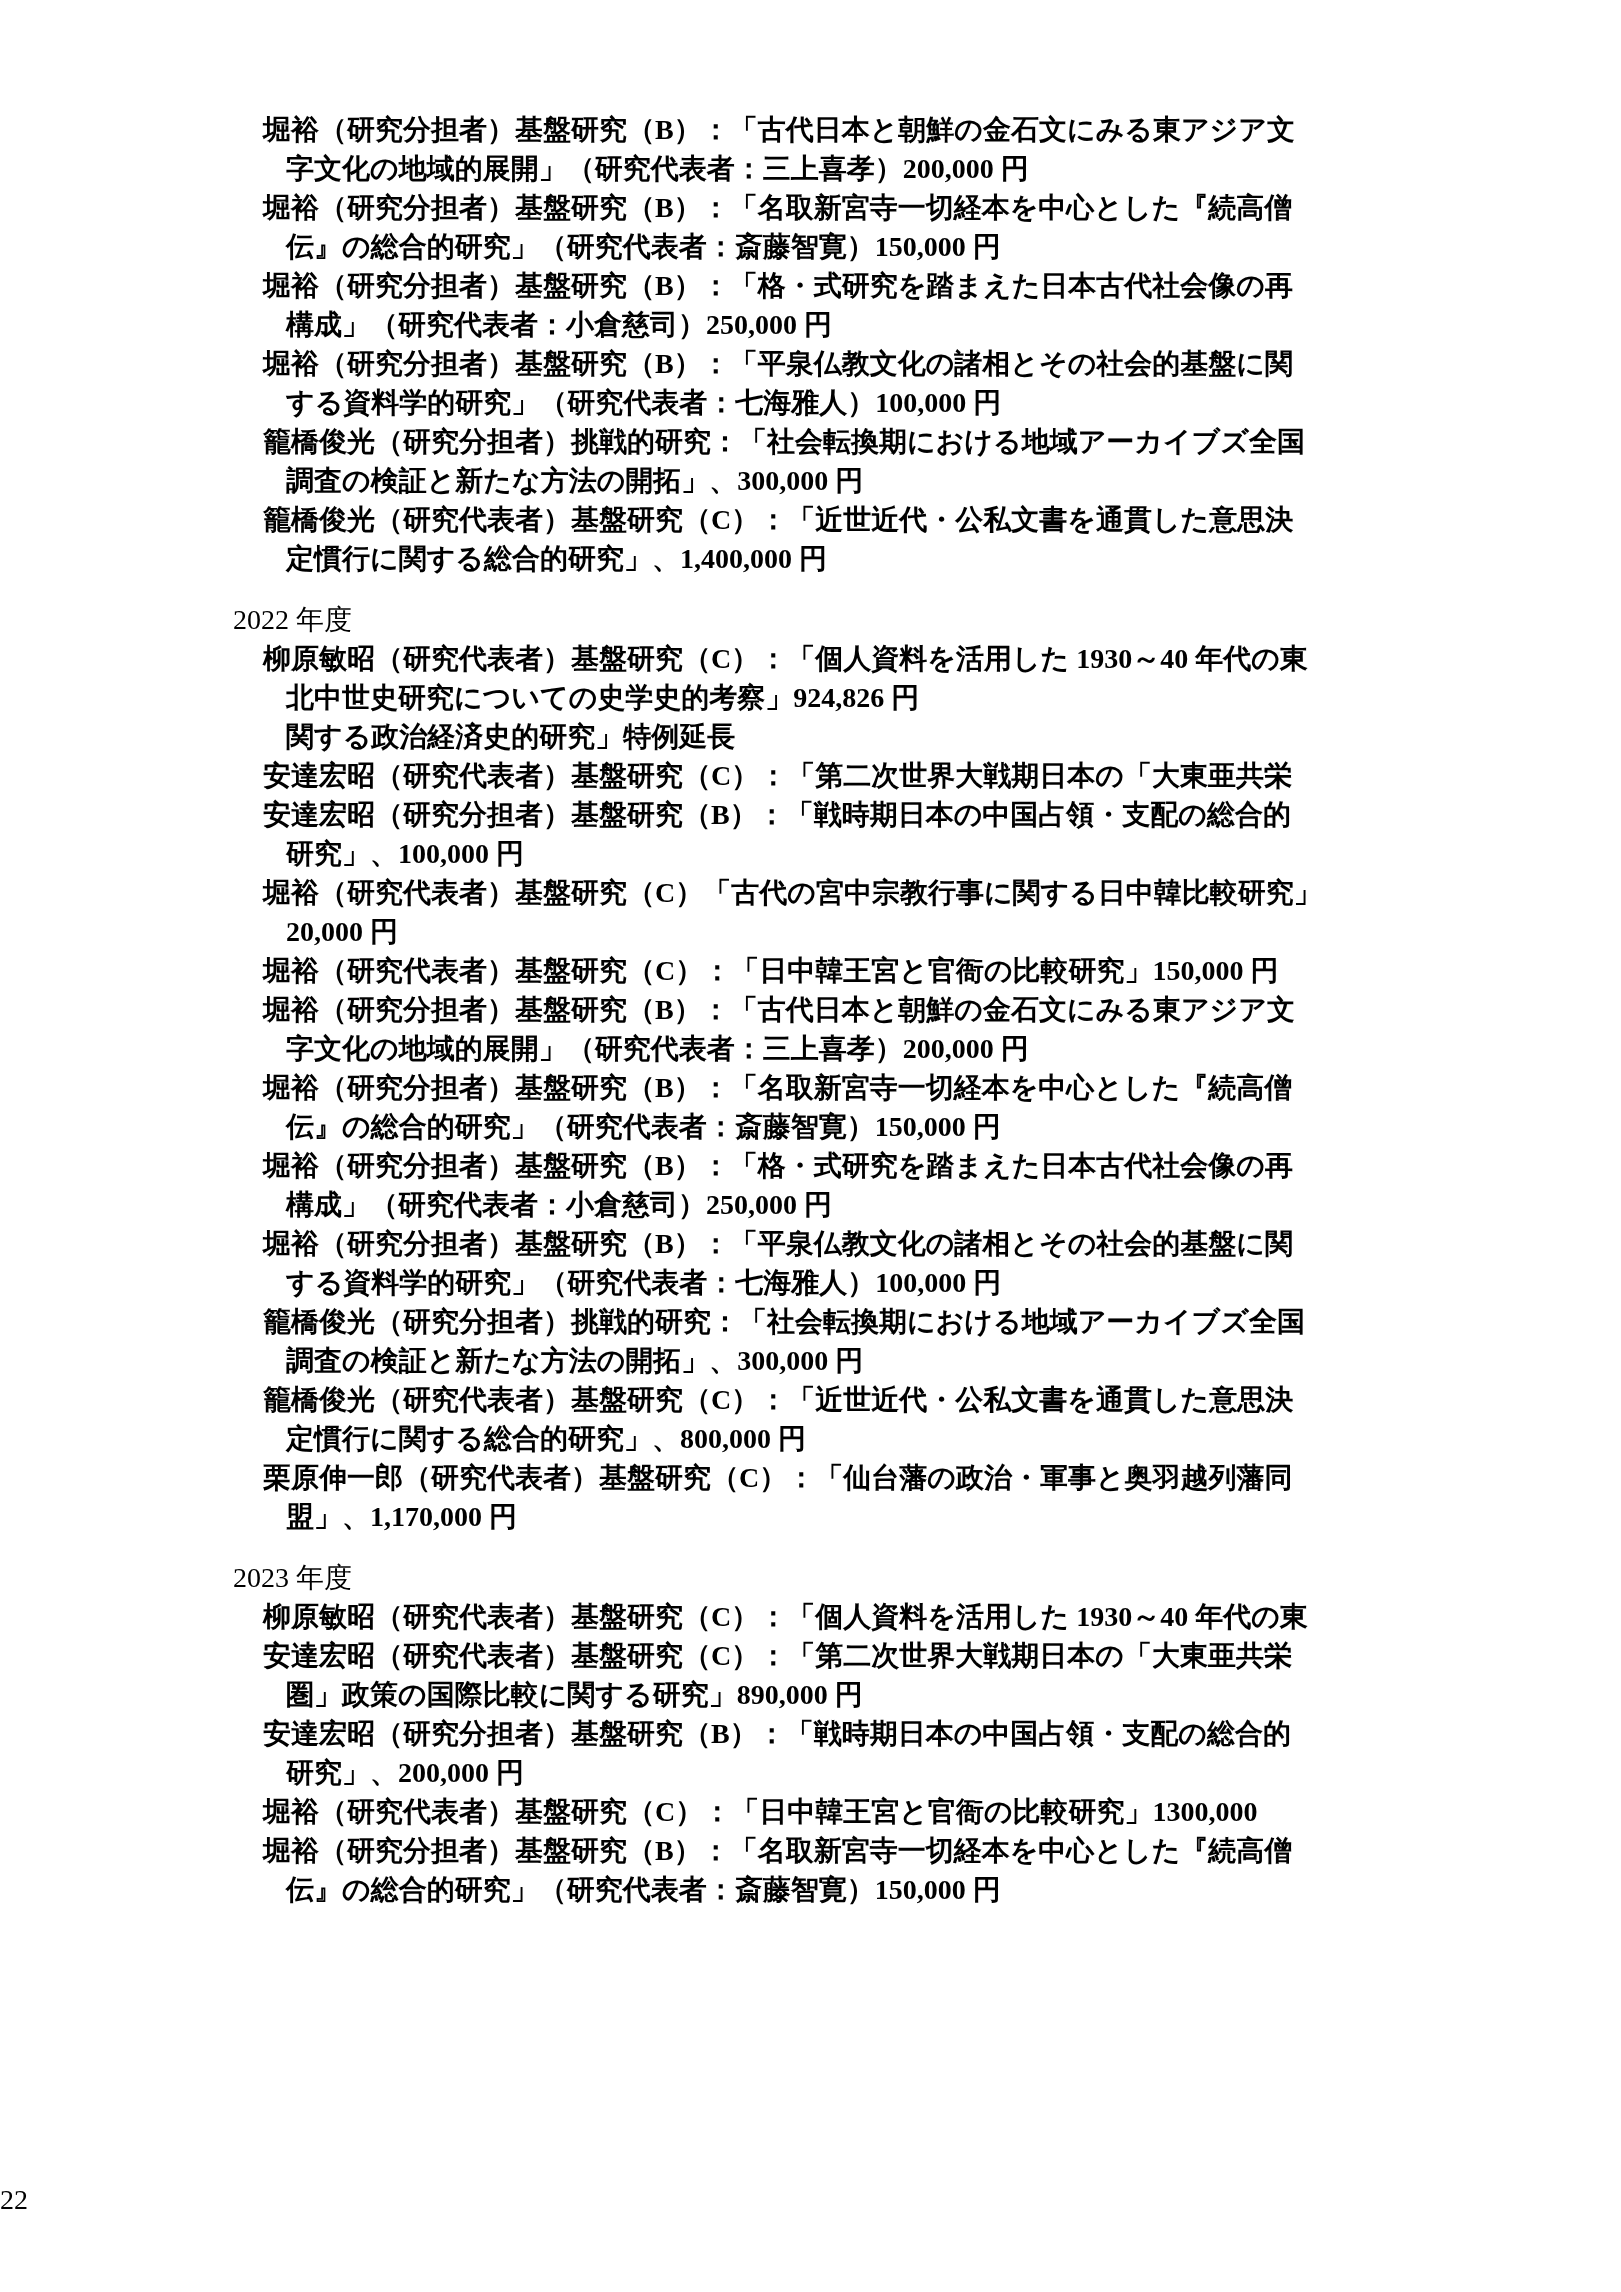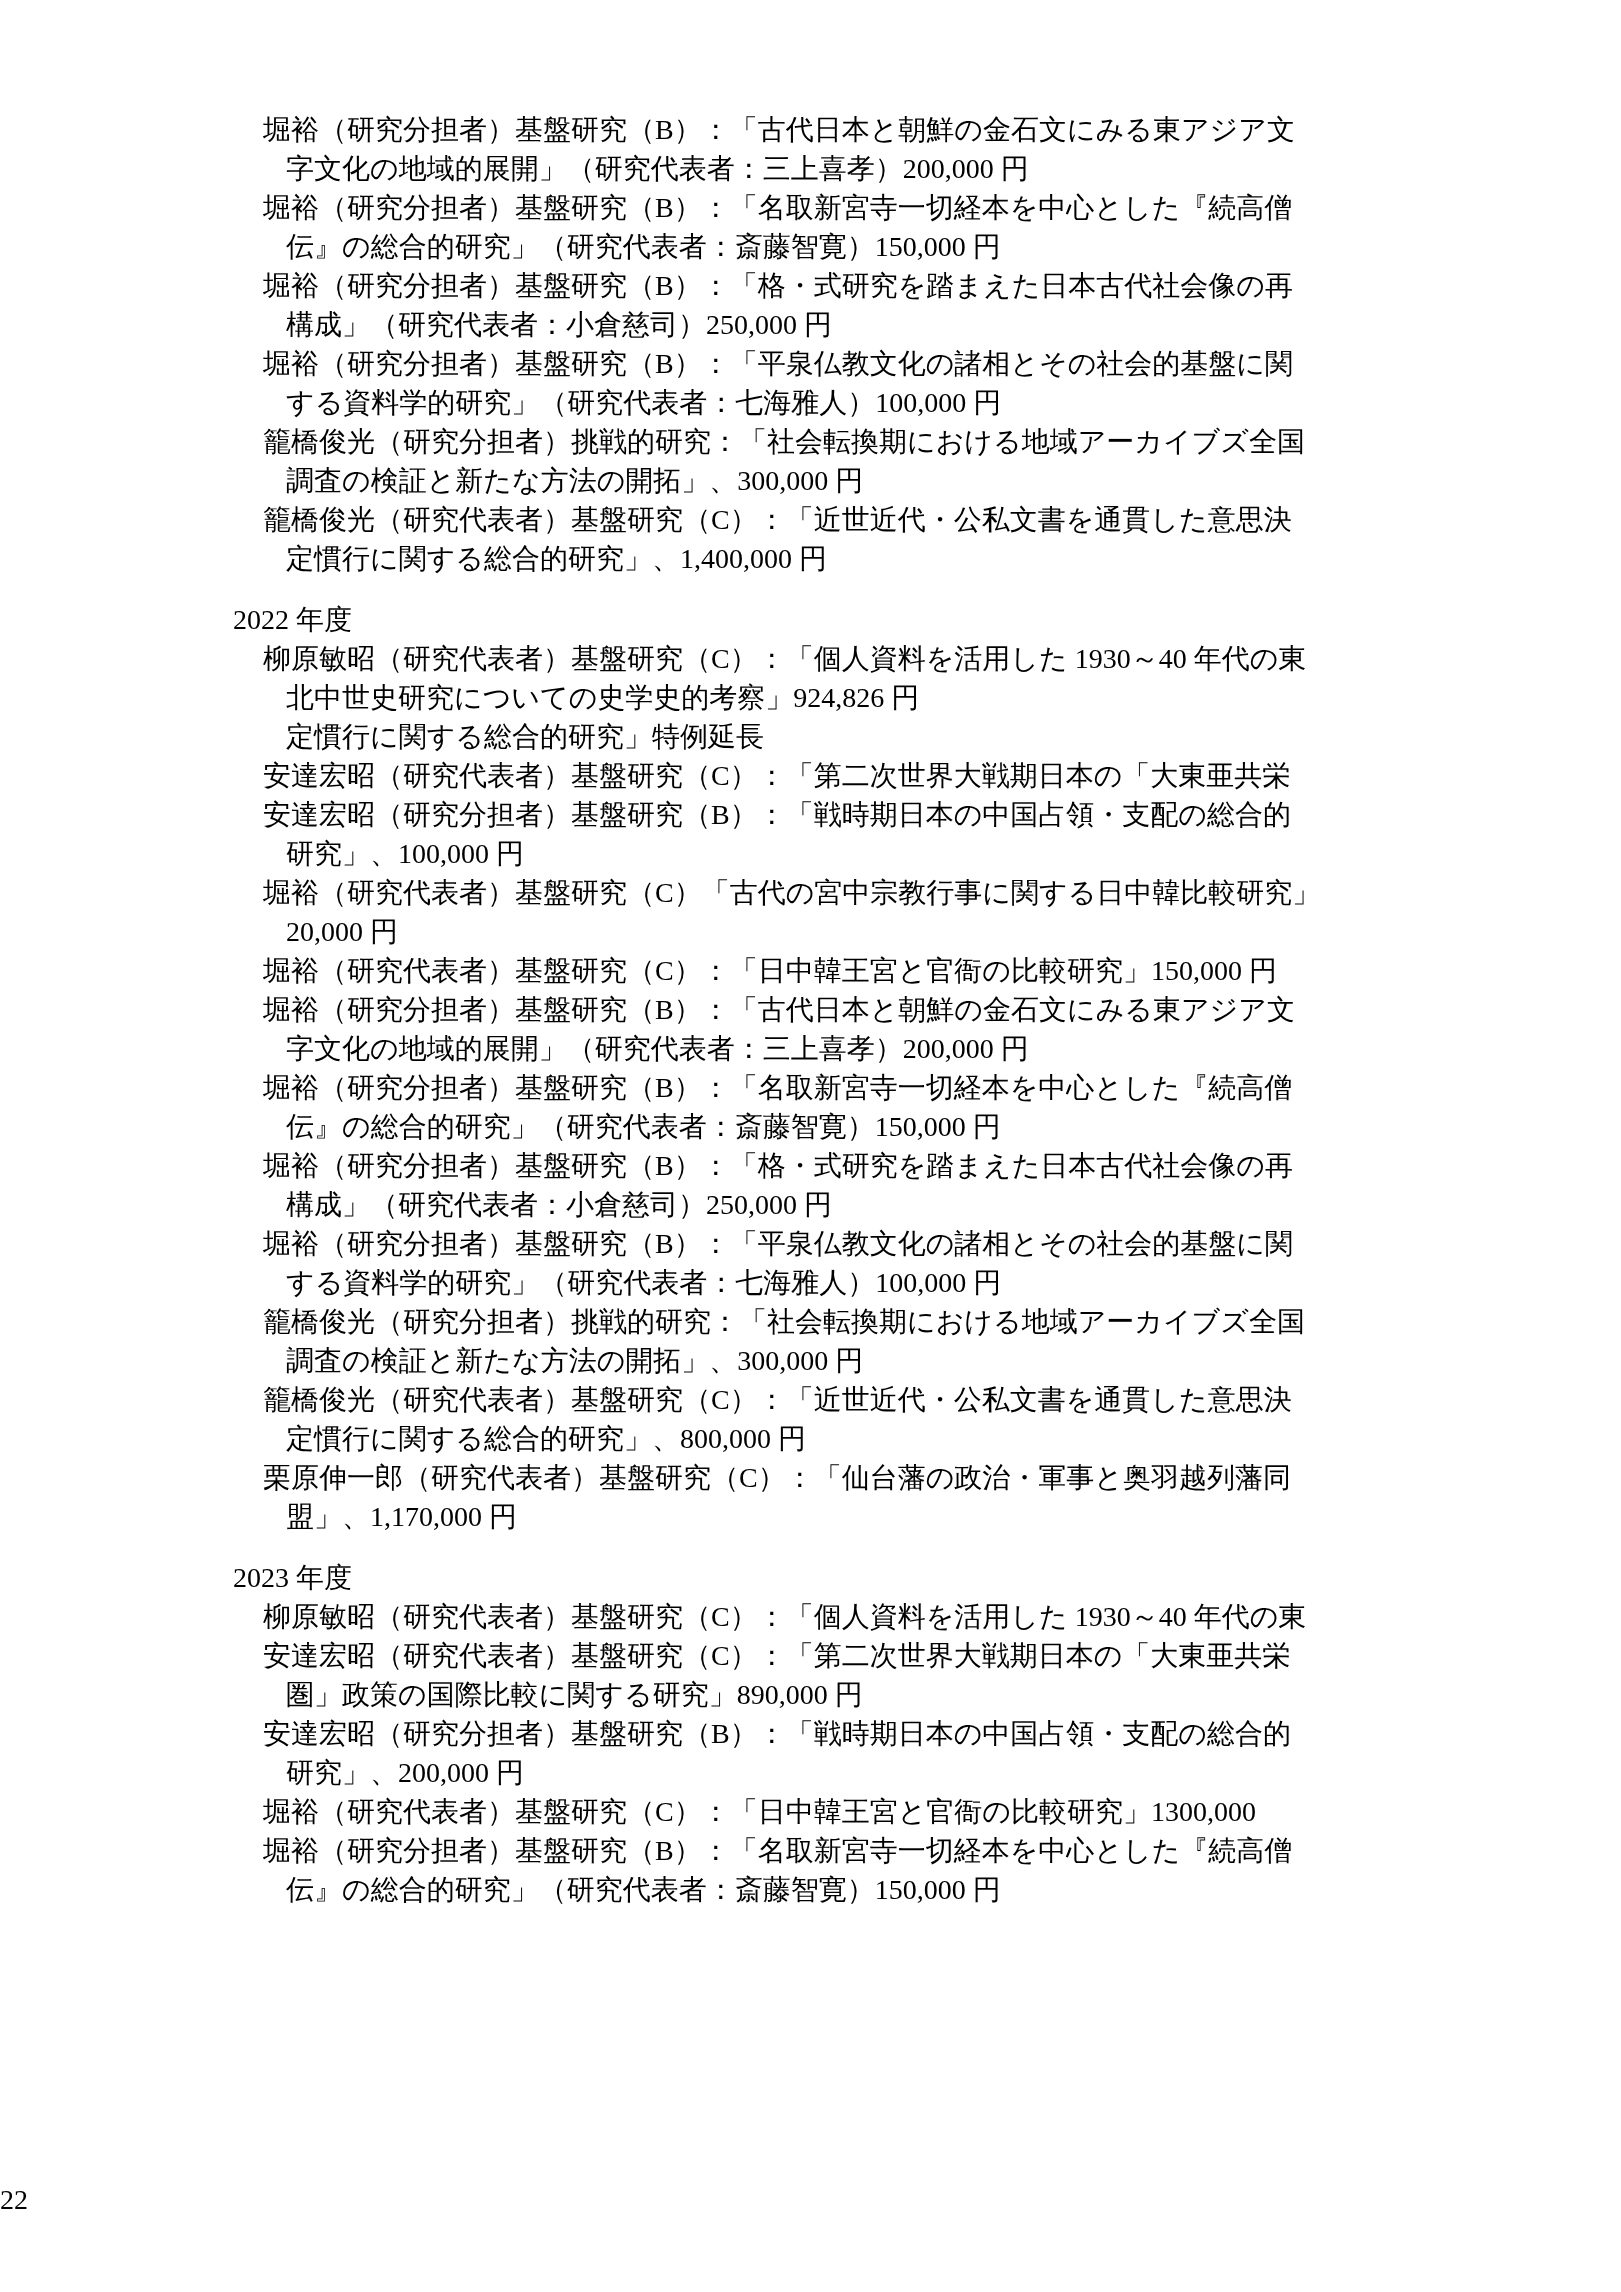--- a/index.html
+++ b/index.html
@@ -27,20 +27,21 @@
   .year-heading {
     margin-top: 22px;      
     margin-left: 233px;
     white-space: nowrap;
   }
   .entry {
     margin: 0;
   }
   .line {
     white-space: nowrap;
+    font-weight: bold;
   }
   .line.first {
     margin-left: 263px;      
   }
   .line.cont {
     margin-left: 286px;      
   }
   .page-number {
     position: absolute;
     top: 2180px;
@@ -76,21 +77,21 @@
       <div class="entry">
         <div class="line first">籠橋俊光（研究代表者）基盤研究（C）：「近世近代・公私文書を通貫した意思決</div>
         <div class="line cont">定慣行に関する総合的研究」、1,400,000 円</div>
       </div>
       <div class="year-heading">2022 年度</div>
       <div class="entry">
         <div class="line first">柳原敏昭（研究代表者）基盤研究（C）：「個人資料を活用した 1930～40 年代の東</div>
         <div class="line cont">北中世史研究についての史学史的考察」924,826 円</div>
       </div>
       <div class="entry">
-        <div class="line cont">定慣行に関する総合的研究」特例延長</div>
+        <div class="line cont">関する政治経済史的研究」特例延長</div>
       </div>
       <div class="entry">
         <div class="line first">安達宏昭（研究代表者）基盤研究（C）：「第二次世界大戦期日本の「大東亜共栄</div>
       </div>
       <div class="entry">
         <div class="line first">安達宏昭（研究分担者）基盤研究（B）：「戦時期日本の中国占領・支配の総合的</div>
         <div class="line cont">研究」、100,000 円</div>
       </div>
       <div class="entry">
         <div class="line first">堀裕（研究代表者）基盤研究（C）「古代の宮中宗教行事に関する日中韓比較研究」</div>

